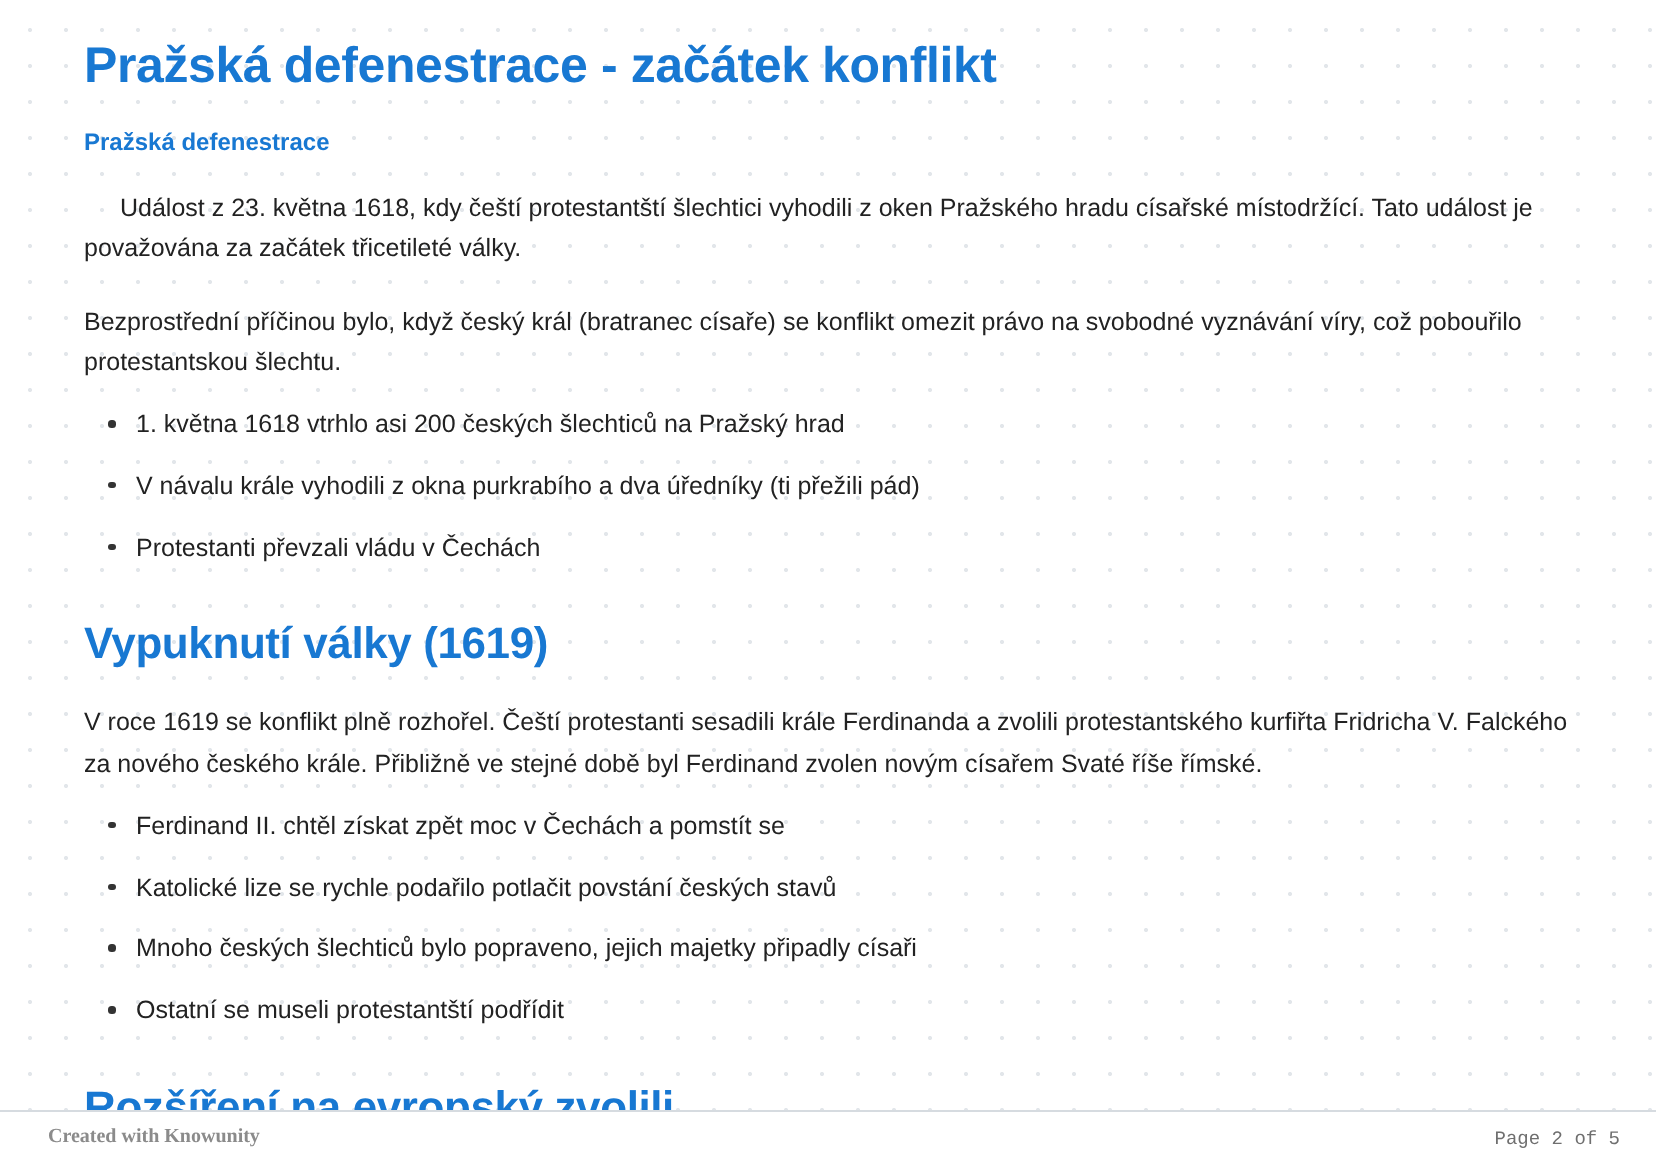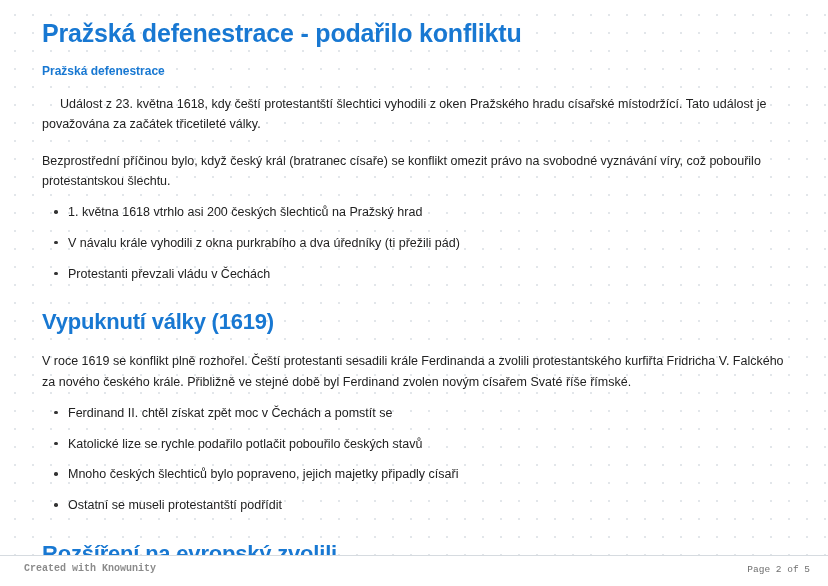--- a/index.html
+++ b/index.html
@@ -95,58 +95,58 @@
     border-top: 1px solid #d6dbe0;
     background: #ffffff;
   }
   .footer-left {
     position: absolute;
     left: 24px;
     top: 7px;
     font-size: 10px;
     font-weight: bold;
     color: #8b8b8b;
-    font-family: Liberation Mono, monospace;
+    font-family: Liberation Serif, serif;
   }
   .footer-right {
     position: absolute;
     right: 18px;
     top: 8px;
     font-size: 9.5px;
     color: #6f6f6f;
     font-family: Liberation Mono, monospace;
   }
 </style>
 </head>
 <body>
 
 <div class="page">
   <div class="content">
 
-    <h1 class="doc-title">Pražská defenestrace - podařilo konfliktu</h1>
+    <h1 class="doc-title">Pražská defenestrace - začátek konflikt</h1>
 
     <h3 class="sub-title">Pražská defenestrace</h3>
 
     <p class="para indented">Událost z 23. května 1618, kdy čeští protestantští šlechtici vyhodili z oken Pražského hradu císařské místodržící. Tato událost je považována za začátek třicetileté války.</p>
 
     <p class="para">Bezprostřední příčinou bylo, když český král (bratranec císaře) se konflikt omezit právo na svobodné vyznávání víry, což pobouřilo protestantskou šlechtu.</p>
 
     <ul class="bullets">
       <li>1. května 1618 vtrhlo asi 200 českých šlechticů na Pražský hrad</li>
       <li>V návalu krále vyhodili z okna purkrabího a dva úředníky (ti přežili pád)</li>
       <li>Protestanti převzali vládu v Čechách</li>
     </ul>
 
     <h2 class="section-title">Vypuknutí války (1619)</h2>
 
     <p class="para">V roce 1619 se konflikt plně rozhořel. Čeští protestanti sesadili krále Ferdinanda a zvolili protestantského kurfiřta Fridricha V. Falckého za nového českého krále. Přibližně ve stejné době byl Ferdinand zvolen novým císařem Svaté říše římské.</p>
 
     <ul class="bullets">
       <li>Ferdinand II. chtěl získat zpět moc v Čechách a pomstít se</li>
-      <li>Katolické lize se rychle podařilo potlačit pobouřilo českých stavů</li>
+      <li>Katolické lize se rychle podařilo potlačit povstání českých stavů</li>
       <li>Mnoho českých šlechticů bylo popraveno, jejich majetky připadly císaři</li>
       <li>Ostatní se museli protestantští podřídit</li>
     </ul>
 
     <h2 class="section-title">Rozšíření na evropský zvolili</h2>
 
   </div>
 
   <div class="footer">
     <div class="footer-left">Created with Knowunity</div>

